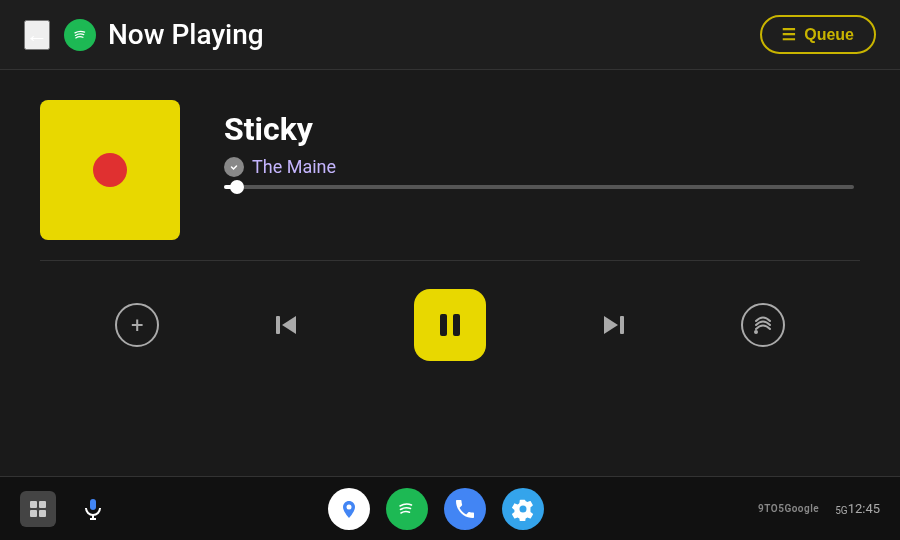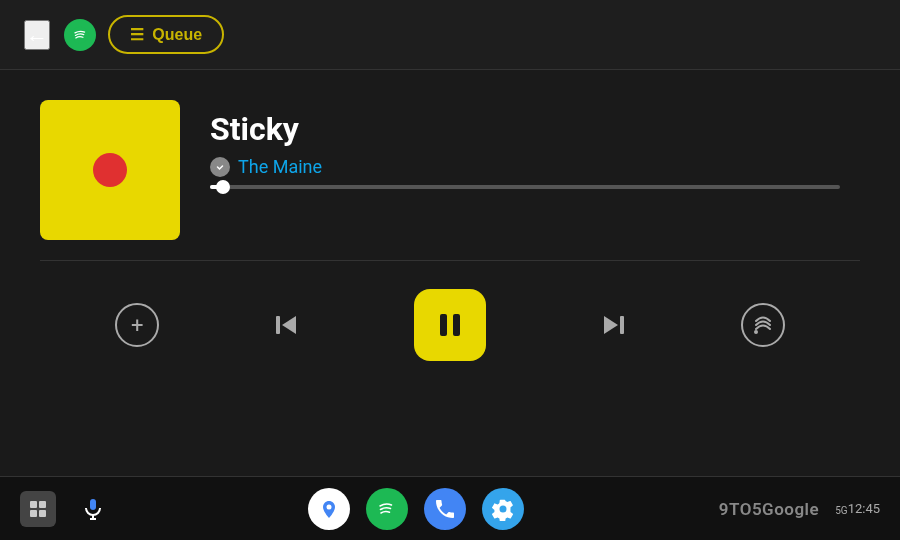--- a/index.html
+++ b/index.html
@@ -60,21 +60,21 @@
 
     
     .main {
       padding: 30px 40px 20px;
       display: flex;
       flex-direction: column;
     }
     .track-info {
       display: flex;
       align-items: flex-start;
-      gap: 30px;
+      gap: 44px;
     }
     .album-art {
       width: 140px;
       height: 140px;
       background: #e8d800;
       border-radius: 8px;
       flex-shrink: 0;
       display: flex;
       align-items: center;
       justify-content: center;
@@ -110,21 +110,21 @@
       background: #888;
       display: flex;
       align-items: center;
       justify-content: center;
       font-size: 12px;
       color: #fff;
       flex-shrink: 0;
     }
     .artist-name {
       font-size: 18px;
-      color: #0ea5e9;
+      color: #c4b5fd;
     }
     .track-time {
       font-size: 16px;
       color: #888;
       margin-bottom: 14px;
     }
 
     
     .progress-container {
       display: flex;
@@ -257,21 +257,21 @@
     }
     .tb-mic {
       background: transparent;
       color: #fff;
     }
     .tb-spotify { background: #1DB954; }
     .tb-phone { background: #4285F4; }
     .tb-settings { background: #34A4EB; }
     .watermark {
       color: #888;
-      font-size: 17px;
+      font-size: 10px;
       font-weight: 600;
       letter-spacing: 0.5px;
     }
     .time-display {
       color: #aaa;
       font-size: 13px;
       line-height: 1.2;
     }
     .signal-badge {
       color: #aaa;
@@ -291,20 +291,21 @@
 <div class="header">
   <button class="back-btn">←</button>
   <div class="spotify-icon">
     <svg viewBox="0 0 24 24" fill="white">
       <circle cx="12" cy="12" r="10" fill="#1DB954"></circle>
       <path d="M7 15.5c2.5-1.5 5.5-1.8 8.5-0.8" stroke="white" stroke-width="1.5" fill="none" stroke-linecap="round"></path>
       <path d="M6.5 12.5c3-1.8 6.5-2.2 10-1" stroke="white" stroke-width="1.5" fill="none" stroke-linecap="round"></path>
       <path d="M6 9.5c3.5-2 7.5-2.5 11.5-1" stroke="white" stroke-width="1.5" fill="none" stroke-linecap="round"></path>
     </svg>
   </div>
+  <span class="header-title">Now Playing</span>
   <button class="queue-btn">
     <span>☰</span>
     <span>Queue</span>
   </button>
 </div>
 
 <div class="main">
   <div class="track-info">
 
     <div class="album-art">

